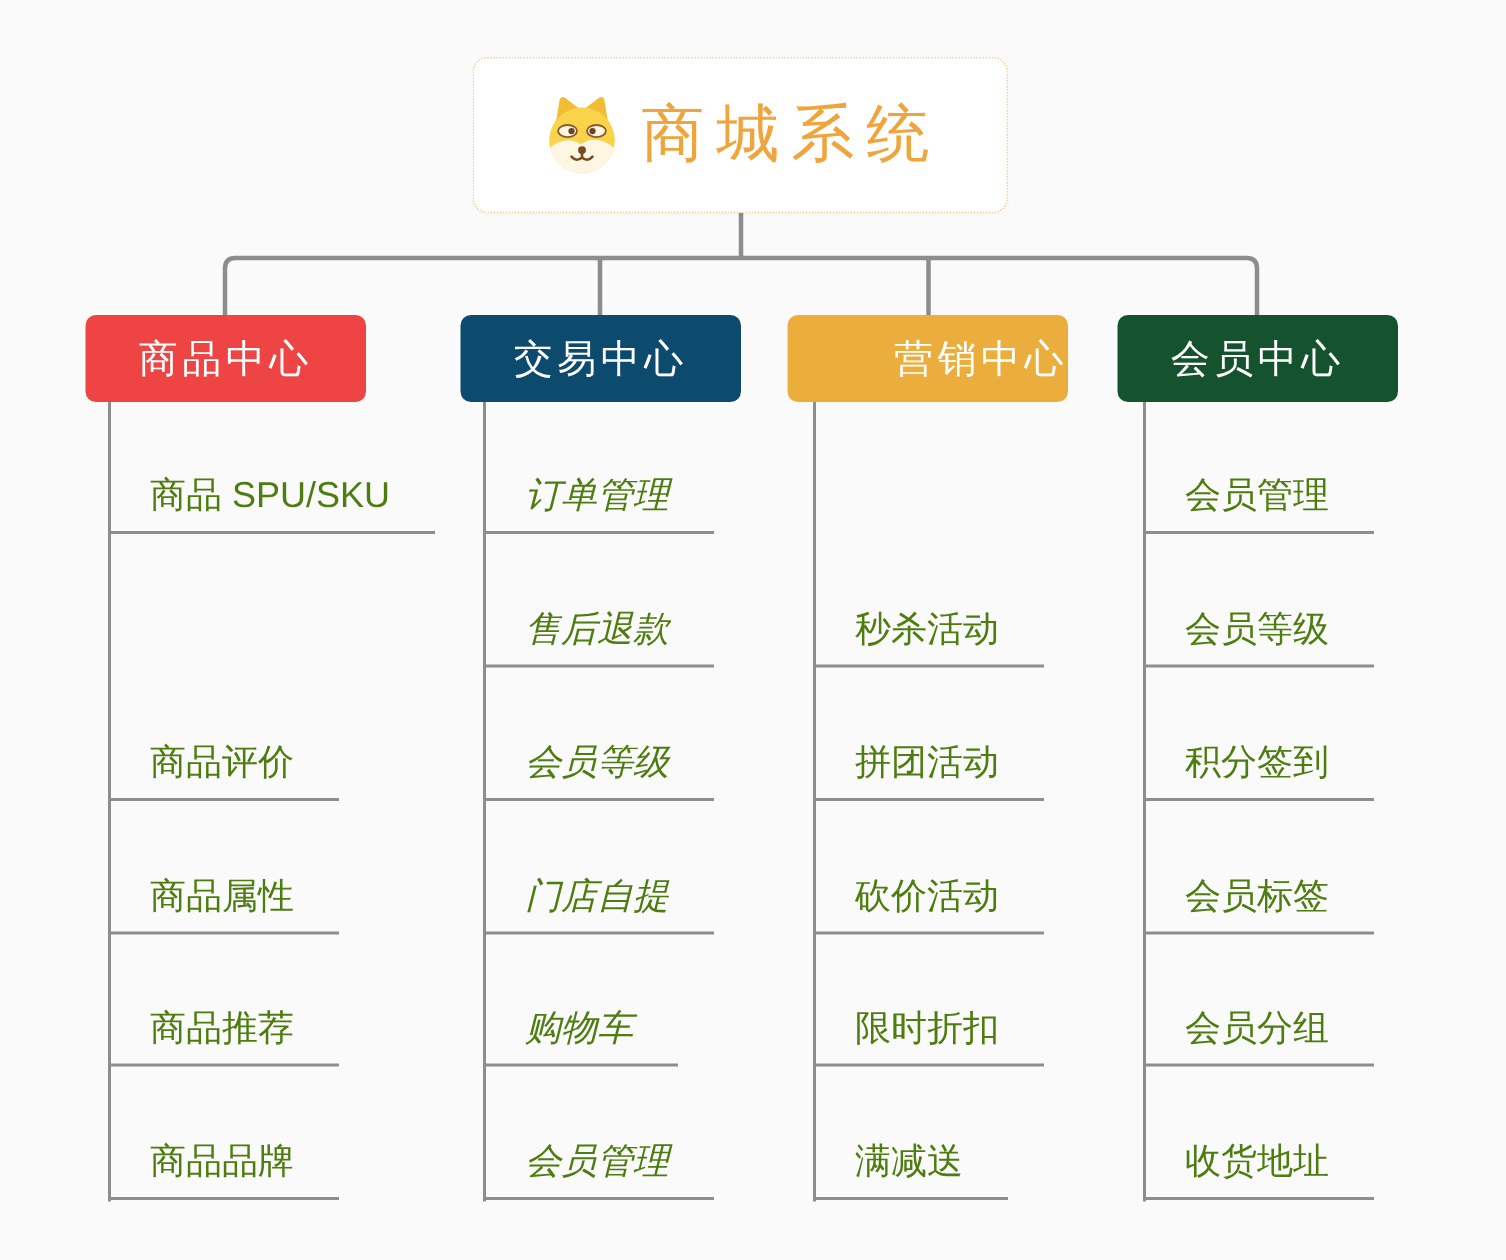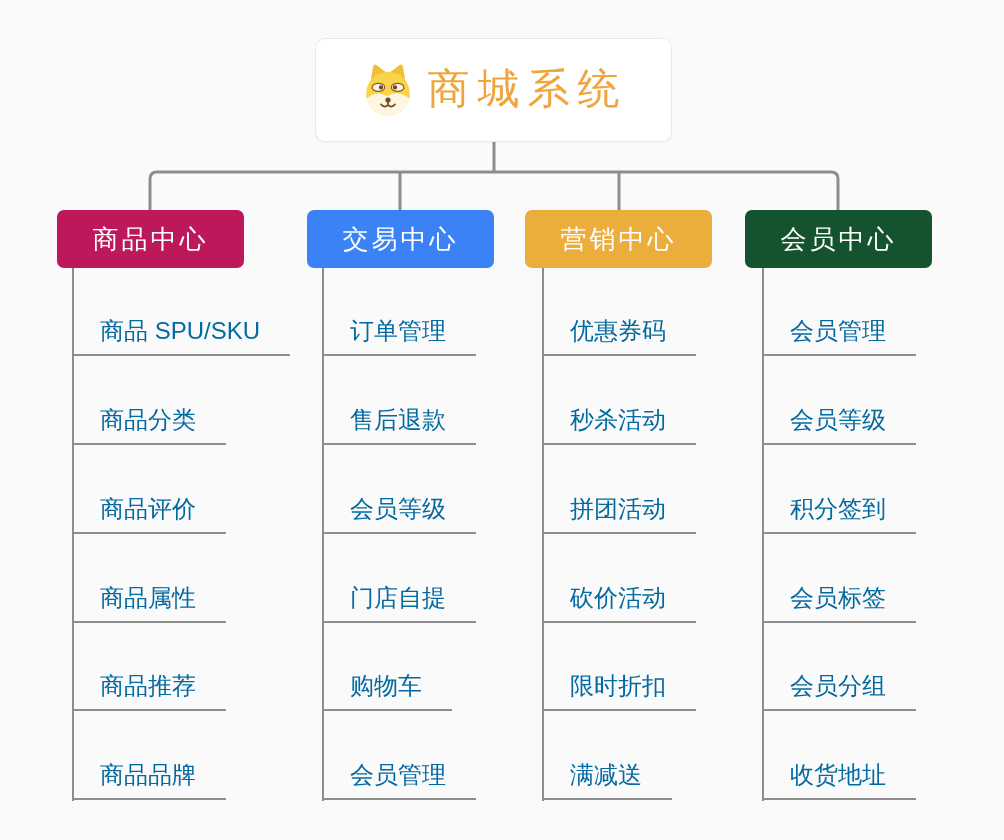--- a/index.html
+++ b/index.html
@@ -27,32 +27,32 @@
     white-space:nowrap;line-height:1;margin-top:-2px;
   }
 
   
   .branch-node{
     position:absolute;top:210px;width:187px;height:58px;border-radius:7px;
     display:flex;align-items:center;justify-content:center;
     color:#ffffff;font-size:26px;letter-spacing:3px;font-weight:400;
     cursor:pointer;
   }
-  .bn0{left:57px;}  .bn1{left:307px;}  .bn2{left:525px;}  .bn3{left:745px;}
+  .bn0{left:57px;}  .bn1{left:307px;}  .bn2{left:525px;justify-content:flex-end;}  .bn3{left:745px;}
 
   
   .column{position:absolute;top:268px;width:280px;height:540px;}
-  .col0{left:72px;} .col1{left:322px;} .col2{left:542px;} .col3{left:762px;}
+  .col0{left:72px;} .col1{left:322px;font-style:italic;} .col2{left:542px;} .col3{left:762px;}
   .trunk{
     position:absolute;left:0;top:0;width:2px;height:533px;background:#8d8d8d;
   }
   .leaf{
     position:absolute;left:0;
     display:inline-block;white-space:nowrap;
-    font-size:24px;line-height:26px;color:#0369a1;
+    font-size:24px;line-height:26px;color:#4d7c0f;
     padding:0 30px 10px 28px;
     border-bottom:2px solid #8d8d8d;
     cursor:pointer;
   }
   .l0{top:50px;} .l1{top:139px;} .l2{top:228px;} .l3{top:317px;} .l4{top:405px;} .l5{top:494px;}
 </style>
 </head>
 <body>
 
 <div class="canvas">
@@ -80,56 +80,54 @@
       <ellipse cx="21" cy="29" rx="7.2" ry="4.6" fill="#fdf6e3" stroke="#8a5a2b" stroke-width="1.4"></ellipse>
       <ellipse cx="43" cy="29" rx="7.2" ry="4.6" fill="#fdf6e3" stroke="#8a5a2b" stroke-width="1.4"></ellipse>
       <circle cx="24" cy="29" r="2.4" fill="#6b4423"></circle>
       <circle cx="40" cy="29" r="2.4" fill="#6b4423"></circle>
       <circle cx="32" cy="43.5" r="3" fill="#7a4a21"></circle>
       <path d="M32 44 L32 49 M24 48.5 Q28 53 32 49 Q36 53 40 48.5" stroke="#7a4a21" stroke-width="2" fill="none" stroke-linecap="round"></path>
     </svg>
     <span class="root-title">商城系统</span>
   </div>
 
-  <div class="branch-node bn0" style="background: #be185d;">
+  <div class="branch-node bn0" style="background: #ef4444;">
     <span>商品中心</span>
   </div>
-  <div class="branch-node bn1" style="background: #3b82f6;">
+  <div class="branch-node bn1" style="background: #0c4a6e;">
     <span>交易中心</span>
   </div>
   <div class="branch-node bn2" style="background: rgb(235, 173, 60);">
     <span>营销中心</span>
   </div>
   <div class="branch-node bn3" style="background: #14532d;">
     <span>会员中心</span>
   </div>
 
   <div class="column col0">
     <div class="trunk"></div>
     <div class="leaf l0">商品 SPU/SKU</div>
-    <div class="leaf l1">商品分类</div>
     <div class="leaf l2">商品评价</div>
     <div class="leaf l3">商品属性</div>
     <div class="leaf l4">商品推荐</div>
     <div class="leaf l5">商品品牌</div>
   </div>
 
   <div class="column col1">
     <div class="trunk"></div>
     <div class="leaf l0">订单管理</div>
     <div class="leaf l1">售后退款</div>
     <div class="leaf l2">会员等级</div>
     <div class="leaf l3">门店自提</div>
     <div class="leaf l4">购物车</div>
     <div class="leaf l5">会员管理</div>
   </div>
 
   <div class="column col2">
     <div class="trunk"></div>
-    <div class="leaf l0">优惠券码</div>
     <div class="leaf l2">拼团活动</div>
     <div class="leaf l1">秒杀活动</div>
     <div class="leaf l3">砍价活动</div>
     <div class="leaf l4">限时折扣</div>
     <div class="leaf l5">满减送</div>
   </div>
 
   <div class="column col3">
     <div class="trunk"></div>
     <div class="leaf l0">会员管理</div>

